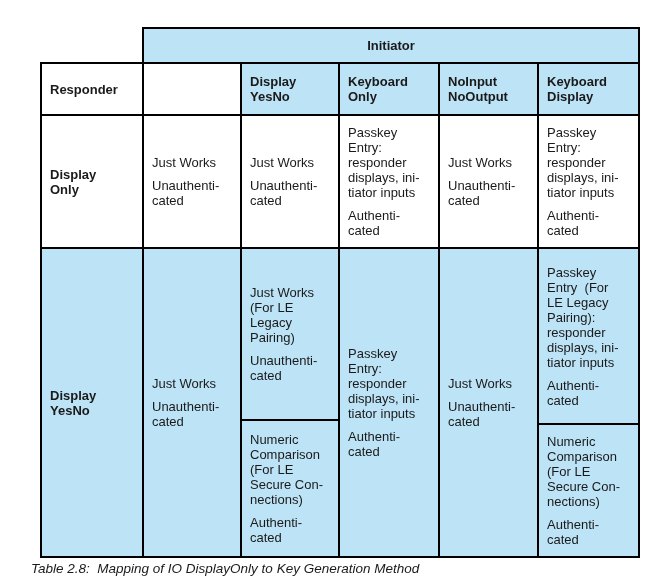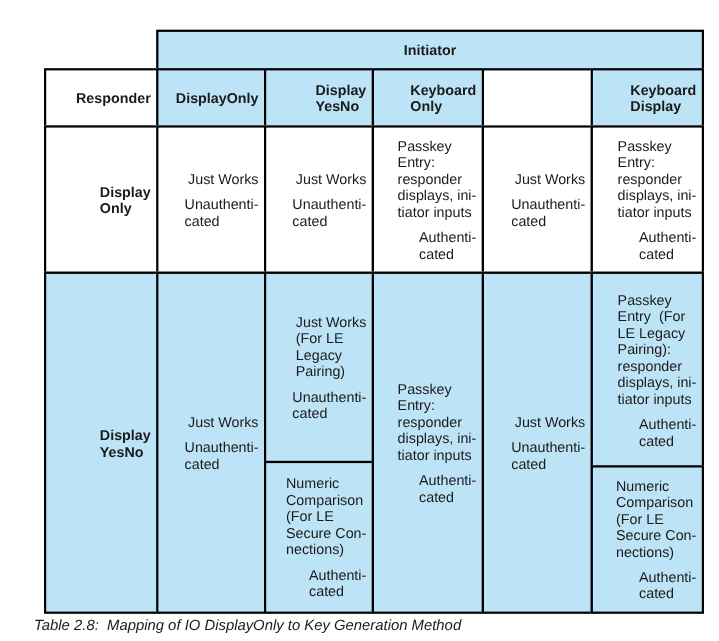--- a/index.html
+++ b/index.html
@@ -19,21 +19,21 @@
   }
   .page{position:relative;width:654px;height:583px;}
   .cell{
     position:absolute;
     box-sizing:border-box;
     border:2px solid var(--border);
     background:var(--background);
     display:flex;
     flex-direction:column;
     justify-content:center;
-    align-items:flex-end;
+    align-items:flex-start;
     padding:4px 5px 4px 8px;
     font-size:13px;
     line-height:15px;
   }
   .cell p{
     margin:4px 0;
     white-space:pre-wrap;
   }
   .blue{background:var(--fill-blue);}
   .bold{font-weight:bold;}
@@ -51,30 +51,31 @@
 
 <div class="page">
 
   <div class="cell blue bold center" style="left:142px;top:27px;width:498px;height:37px">
     <p>Initiator</p>
   </div>
 
   <div class="cell bold" style="left:40px;top:62px;width:104px;height:54px">
     <p>Responder</p>
   </div>
-  <div class="cell blue bold" style="left:142px;top:62px;width:100px;height:54px">
-    <p>DisplayOnly</p>
-  </div>
   <div class="cell blue bold" style="left:240px;top:62px;width:100px;height:54px">
     <p>Display
 YesNo</p>
   </div>
   <div class="cell blue bold" style="left:338px;top:62px;width:102px;height:54px">
     <p>Keyboard
 Only</p>
+  </div>
+  <div class="cell blue bold" style="left:438px;top:62px;width:101px;height:54px">
+    <p>NoInput
+NoOutput</p>
   </div>
   <div class="cell blue bold" style="left:537px;top:62px;width:103px;height:54px">
     <p>Keyboard
 Display</p>
   </div>
 
   <div class="cell bold" style="left:40px;top:114px;width:104px;height:135px">
     <p>Display
 Only</p>
   </div>

